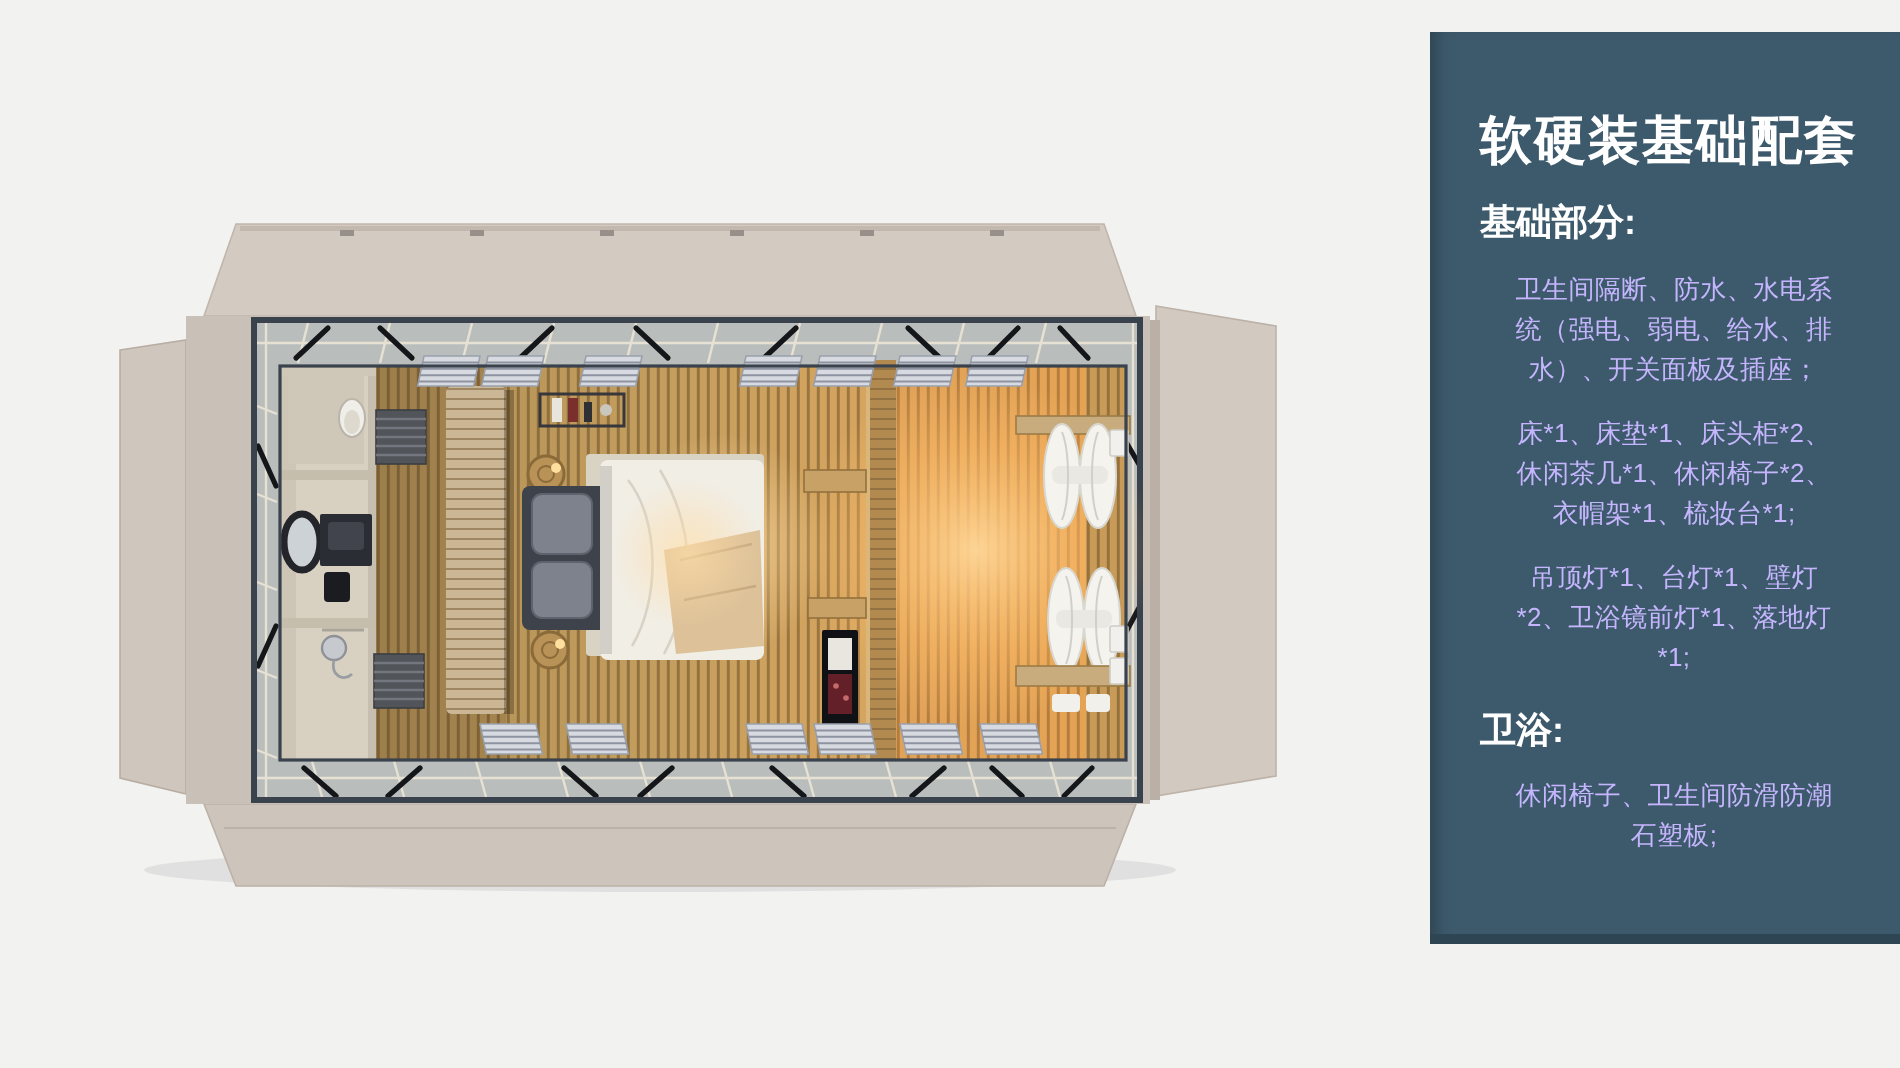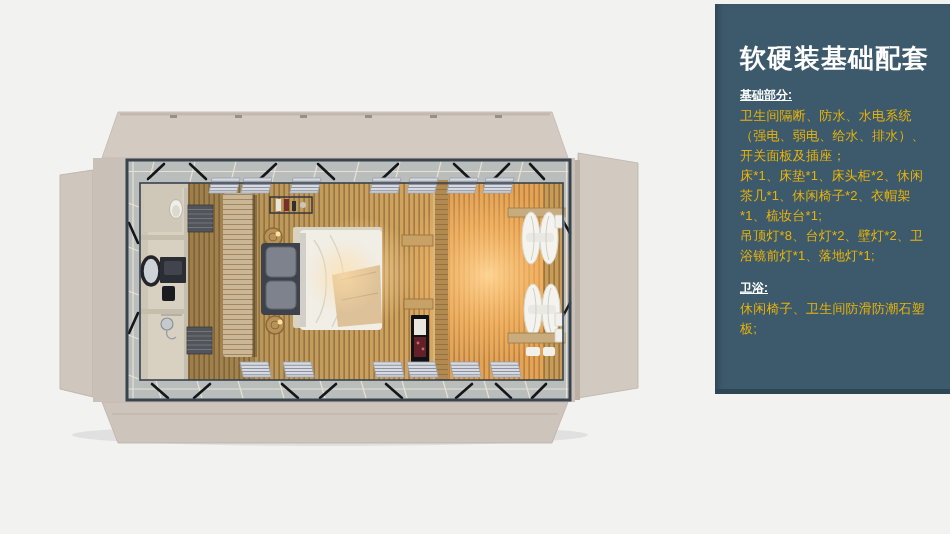--- a/index.html
+++ b/index.html
@@ -1,24 +1,24 @@
 <!DOCTYPE html>
 <html><head>
 <meta charset="utf-8">
 <style>
   html,body{margin:0;padding:0;background:#e8e8e8;}
   .stage{position:relative;width:950px;height:534px;background:#f2f2f1;overflow:hidden;
          font-family:"Liberation Sans","DejaVu Sans",sans-serif;}
   .floorplan-wrap{position:absolute;left:30px;top:75px;width:640px;height:390px;}
-  .sidebar{position:absolute;top:4px;right:0;width:235px;height:390px;background:#3d5a6c;
+  .sidebar{position:absolute;top:16px;right:0;width:235px;height:456px;background:#3d5a6c;
            color:#ffffff;box-sizing:border-box;padding:40px 16px 0 25px;
            box-shadow:inset 7px 0 9px -5px rgba(0,0,0,.30);}
   .sidebar h1{font-size:26px;line-height:1.12;letter-spacing:1px;margin:0 0 4px 0;font-weight:bold;}
-  .spec-section h2{font-size:12px;line-height:1.25;margin:15px 0 3px 0;font-weight:bold;text-decoration:underline;}
-  .spec-section p{font-size:13px;line-height:20px;margin:0;color:#eab308;letter-spacing:.2px;}
+  .spec-section h2{font-size:18px;line-height:1.25;margin:15px 0 3px 0;font-weight:bold;}
+  .spec-section p{font-size:13px;line-height:20px;margin:12px;color:#c4b5fd;letter-spacing:.2px;text-align:center;}
   .sidebar-footer{position:absolute;left:0;bottom:0;width:100%;height:5px;background:#2e4554;}
 </style>
 </head>
 <body>
 
 <div class="stage">
 
   <div class="floorplan-wrap">
     <svg width="640" height="390" viewBox="0 0 640 390" role="img" aria-label="top-down-render-of-container-guest-room">
       <defs>
@@ -277,21 +277,21 @@
     <div class="spec-section">
       <h2>基础部分:</h2>
       <p>卫生间隔断、防水、水电系统（强电、弱电、给水、排水）、开关面板及插座；</p>
     </div>
 
     <div class="spec-section">
       <p>床*1、床垫*1、床头柜*2、休闲茶几*1、休闲椅子*2、衣帽架*1、梳妆台*1;</p>
     </div>
 
     <div class="spec-section">
-      <p>吊顶灯*8、台灯*2、壁灯*2、卫浴镜前灯*1、落地灯*1;</p>
+      <p>吊顶灯*1、台灯*1、壁灯*2、卫浴镜前灯*1、落地灯*1;</p>
     </div>
 
     <div class="spec-section">
       <h2>卫浴:</h2>
     </div>
 
     <div class="spec-section">
       <p>休闲椅子、卫生间防滑防潮石塑板;</p>
     </div>
 

